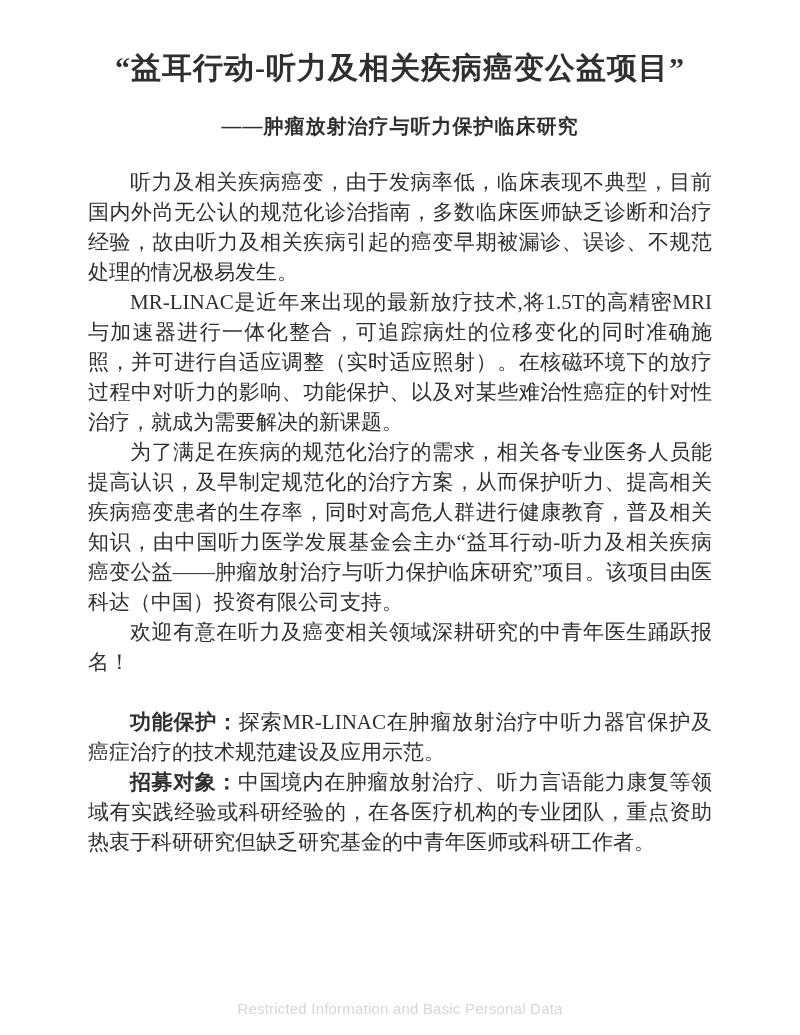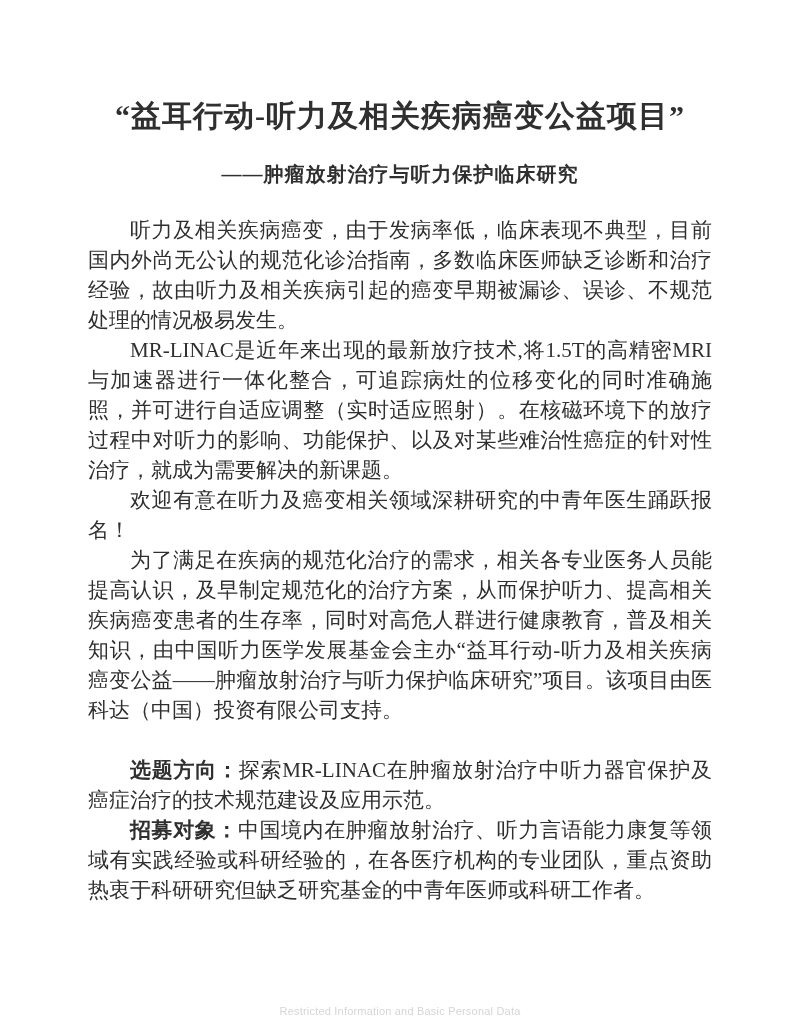--- a/index.html
+++ b/index.html
@@ -16,21 +16,21 @@
     color: #2f2f2f;
   }
   .page {
     position: relative;
     width: 800px;
     height: 1035px;
     background: #ffffff;
   }
   .title-block {
     text-align: center;
-    padding-top: 96px;
+    padding-top: 48px;
   }
   .title-line-1 {
     font-size: 30px;
     font-weight: bold;
     line-height: 40px;
     letter-spacing: 1px;
   }
   .title-line-2 {
     font-size: 20px;
     font-weight: bold;
@@ -61,42 +61,42 @@
   .section-label {
     font-weight: bold;
   }
   .footer {
     position: absolute;
     left: 0;
     bottom: 18px;
     width: 100%;
     text-align: center;
     font-family: "Liberation Sans", "DejaVu Sans", sans-serif;
-    font-size: 11px;
+    font-size: 15px;
     color: #d6d6d6;
     letter-spacing: 0.2px;
   }
 </style>
 </head>
 <body>
 
 <div class="page">
 
   <div class="title-block">
     <div class="title-line-1">“益耳行动-听力及相关疾病癌变公益项目”</div>
     <div class="title-line-2">——肿瘤放射治疗与听力保护临床研究</div>
   </div>
 
   <div class="body-text">
     <p>听力及相关疾病癌变，由于发病率低，临床表现不典型，目前国内外尚无公认的规范化诊治指南，多数临床医师缺乏诊断和治疗经验，故由听力及相关疾病引起的癌变早期被漏诊、误诊、不规范处理的情况极易发生。</p>
     <p>MR-LINAC是近年来出现的最新放疗技术,将1.5T的高精密MRI与加速器进行一体化整合，可追踪病灶的位移变化的同时准确施照，并可进行自适应调整（实时适应照射）。在核磁环境下的放疗过程中对听力的影响、功能保护、以及对某些难治性癌症的针对性治疗，就成为需要解决的新课题。</p>
+    <p>为了满足在疾病的规范化治疗的需求，相关各专业医务人员能提高认识，及早制定规范化的治疗方案，从而保护听力、提高相关疾病癌变患者的生存率，同时对高危人群进行健康教育，普及相关知识，由中国听力医学发展基金会主办“益耳行动-听力及相关疾病癌变公益——肿瘤放射治疗与听力保护临床研究”项目。该项目由医科达（中国）投资有限公司支持。</p>
     <p>欢迎有意在听力及癌变相关领域深耕研究的中青年医生踊跃报名！</p>
-    <p>为了满足在疾病的规范化治疗的需求，相关各专业医务人员能提高认识，及早制定规范化的治疗方案，从而保护听力、提高相关疾病癌变患者的生存率，同时对高危人群进行健康教育，普及相关知识，由中国听力医学发展基金会主办“益耳行动-听力及相关疾病癌变公益——肿瘤放射治疗与听力保护临床研究”项目。该项目由医科达（中国）投资有限公司支持。</p>
 
-    <p class="section-start"><span class="section-label">选题方向：</span><span>探索MR-LINAC在肿瘤放射治疗中听力器官保护及癌症治疗的技术规范建设及应用示范。</span></p>
+    <p class="section-start"><span class="section-label">功能保护：</span><span>探索MR-LINAC在肿瘤放射治疗中听力器官保护及癌症治疗的技术规范建设及应用示范。</span></p>
 
 
     <p><span class="section-label">招募对象：</span><span>中国境内在肿瘤放射治疗、听力言语能力康复等领域有实践经验或科研经验的，在各医疗机构的专业团队，重点资助热衷于科研研究但缺乏研究基金的中青年医师或科研工作者。</span></p>
   </div>
 
   <div class="footer">Restricted Information and Basic Personal Data</div>
 
 </div>
 
 </body></html>

